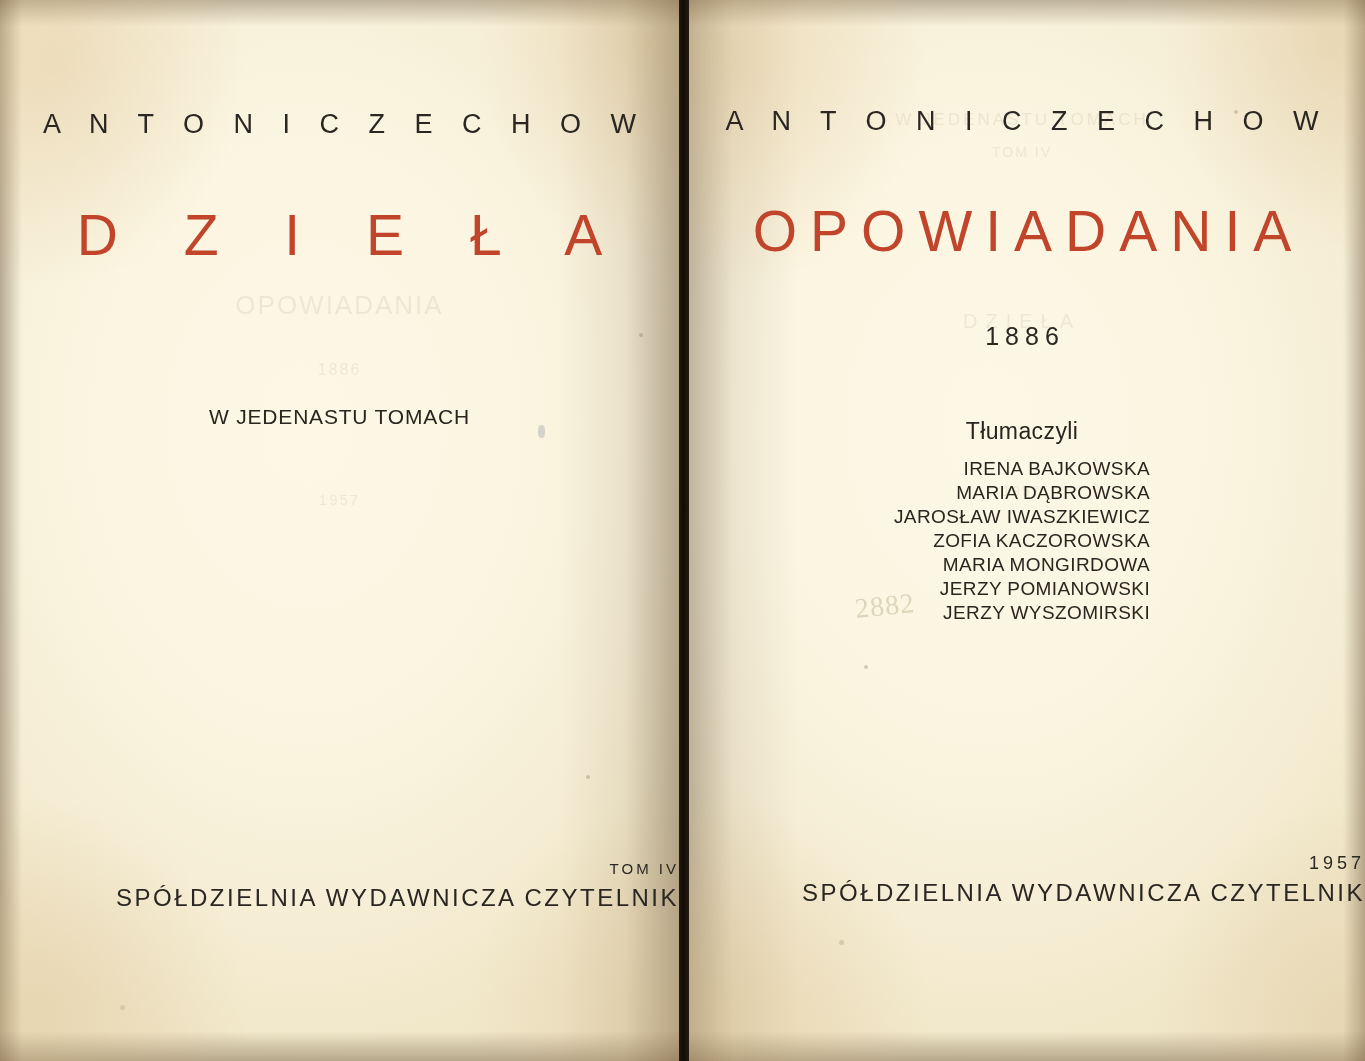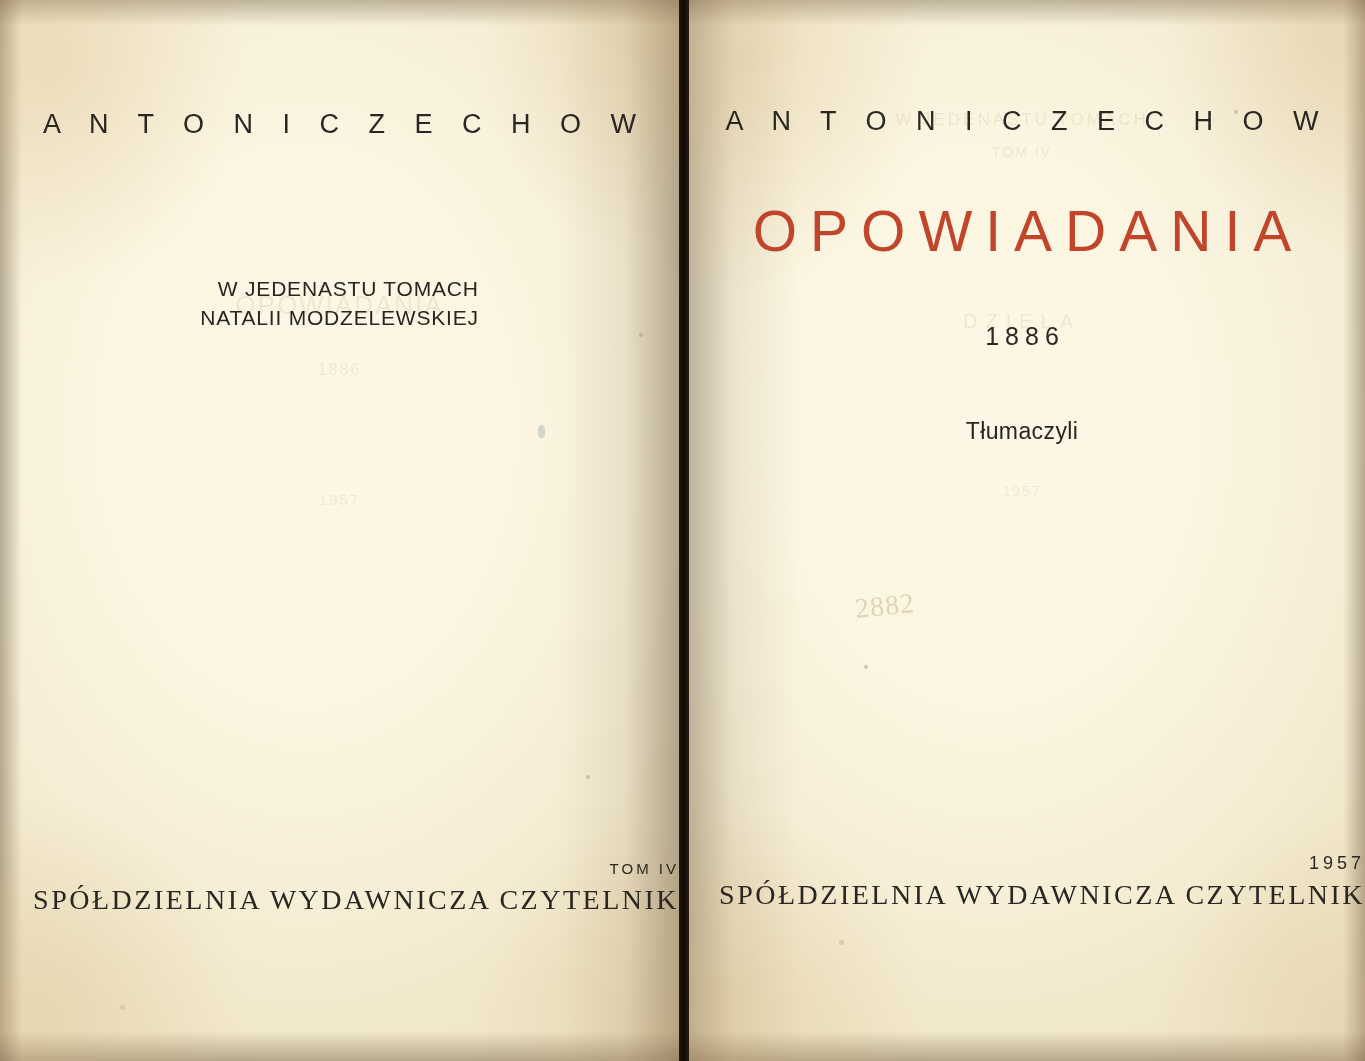--- a/index.html
+++ b/index.html
@@ -149,22 +149,22 @@
     text-indent: 3px;
   }
   .year-foot {
     font-family: "Liberation Sans", sans-serif;
     font-size: 18px;
     letter-spacing: 4px;
     color: #2b2723;
     text-indent: 4px;
   }
   .publisher {
-    font-family: Liberation Serif, serif;
-    font-size: 28px;
+    font-family: Liberation Sans, sans-serif;
+    font-size: 24px;
     letter-spacing: 2.5px;
     color: #2a2622;
     text-indent: 2.5px;
     white-space: nowrap;
   }
 
   
   .left-author    { margin-top: 82px; }
   .left-title     { margin-top: 62px; }
   .left-subtitle  { margin-top: 134px; }
@@ -232,24 +232,24 @@
       <div style="margin-top:290px; font-size:26px;">OPOWIADANIA</div>
       <div style="margin-top:40px; font-size:16px;">1886</div>
       <div style="margin-top:110px; font-size:15px; line-height:22px;">
         1957
       </div>
     </div>
 
     <div class="content">
       <div class="author left-author">A N T O N I   C Z E C H O W</div>
 
+      <div class="title wide left-title">D Z I E Ł A</div>
 
       <div class="subtitle left-subtitle">
         <div>W JEDENASTU TOMACH</div>
-        <div>NATALII MODZELEWSKIEJ</div>
       </div>
 
       <div class="volume left-volume">TOM IV</div>
 
       <div class="publisher left-publisher">SPÓŁDZIELNIA WYDAWNICZA CZYTELNIK</div>
     </div>
 
     <div class="speck" style="left:639px; top:333px; width:4px; height:4px;"></div>
     <div class="speck" style="left:538px; top:425px; width:7px; height:13px; opacity:0.30; background:#7d8ca0; border-radius:40%;"></div>
     <div class="speck" style="left:586px; top:775px; width:4px; height:4px;"></div>
@@ -274,20 +274,29 @@
 
     <div class="content">
       <div class="author right-author">A N T O N I   C Z E C H O W</div>
 
       <div class="title right-title">OPOWIADANIA</div>
 
       <div class="year-main right-year">1886</div>
 
       <div class="translators-head right-trans-head">Tłumaczyli</div>
 
+      <div class="translators right-trans">
+        <div>IRENA BAJKOWSKA</div>
+        <div>MARIA DĄBROWSKA</div>
+        <div>JAROSŁAW IWASZKIEWICZ</div>
+        <div>ZOFIA KACZOROWSKA</div>
+        <div>MARIA MONGIRDOWA</div>
+        <div>JERZY POMIANOWSKI</div>
+        <div>JERZY WYSZOMIRSKI</div>
+      </div>
 
       <div class="year-foot right-year-foot">1957</div>
 
       <div class="publisher right-publisher">SPÓŁDZIELNIA WYDAWNICZA CZYTELNIK</div>
     </div>
 
     <div class="stamp" style="left:176px; top:590px; transform: rotate(-6deg);">2882</div>
 
     <div class="speck" style="left:555px; top:110px; width:4px; height:4px;"></div>
     <div class="speck" style="left:185px; top:665px; width:4px; height:4px;"></div>

